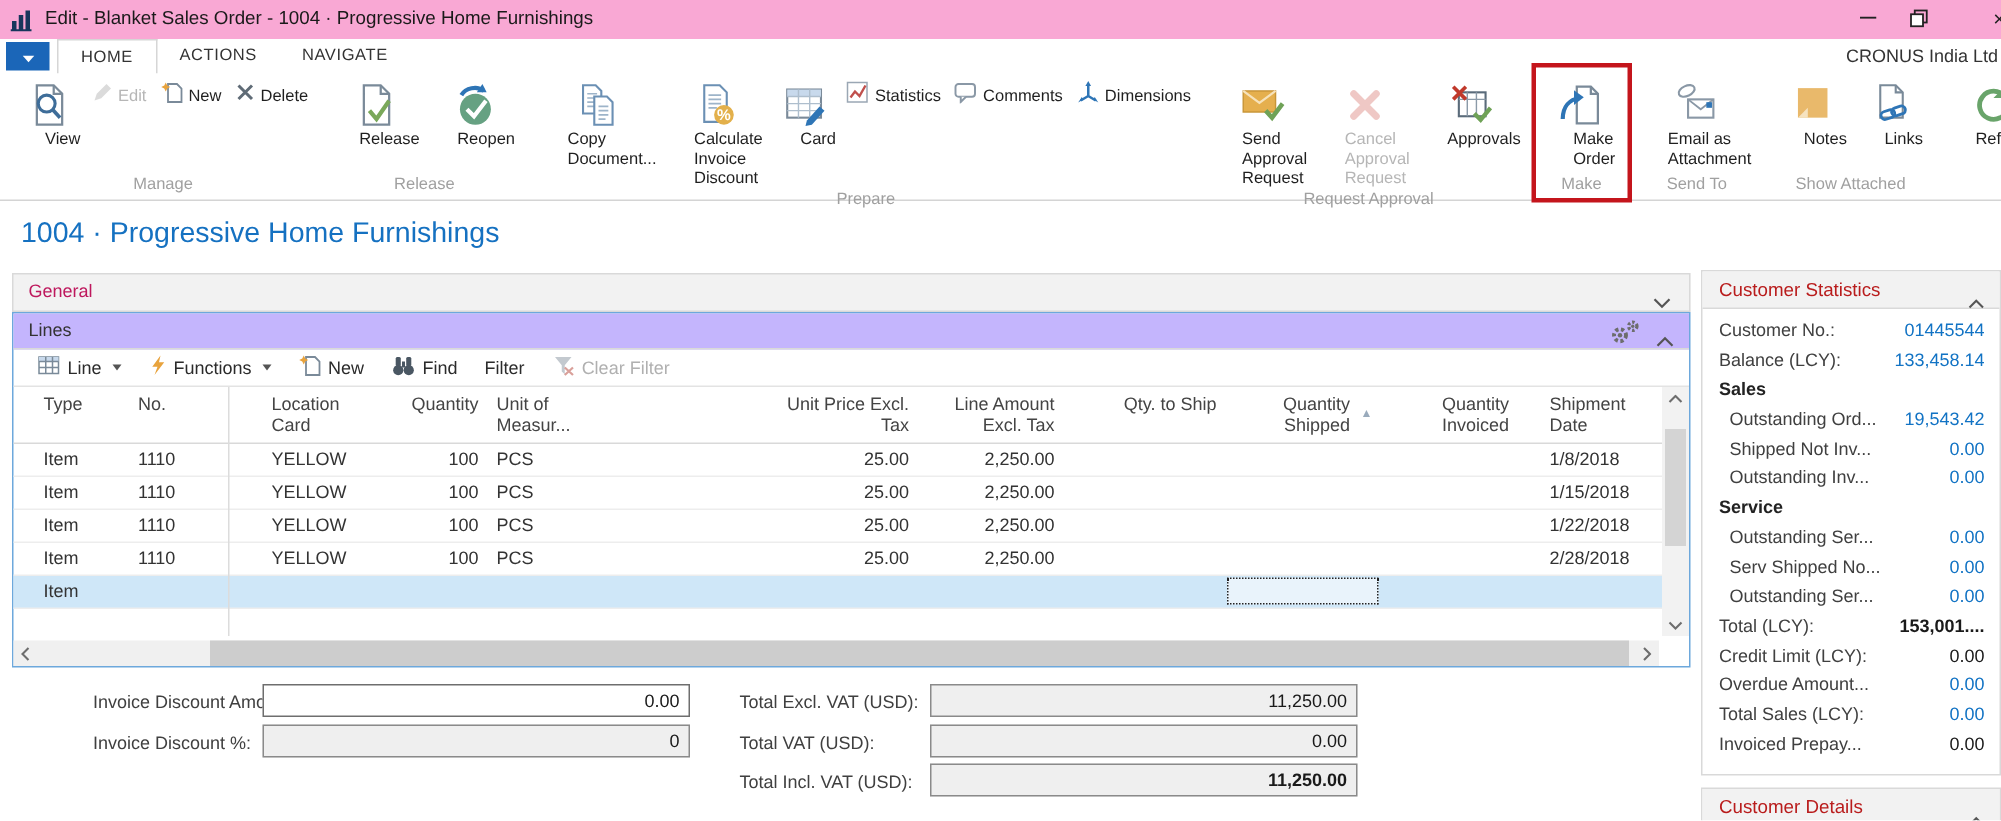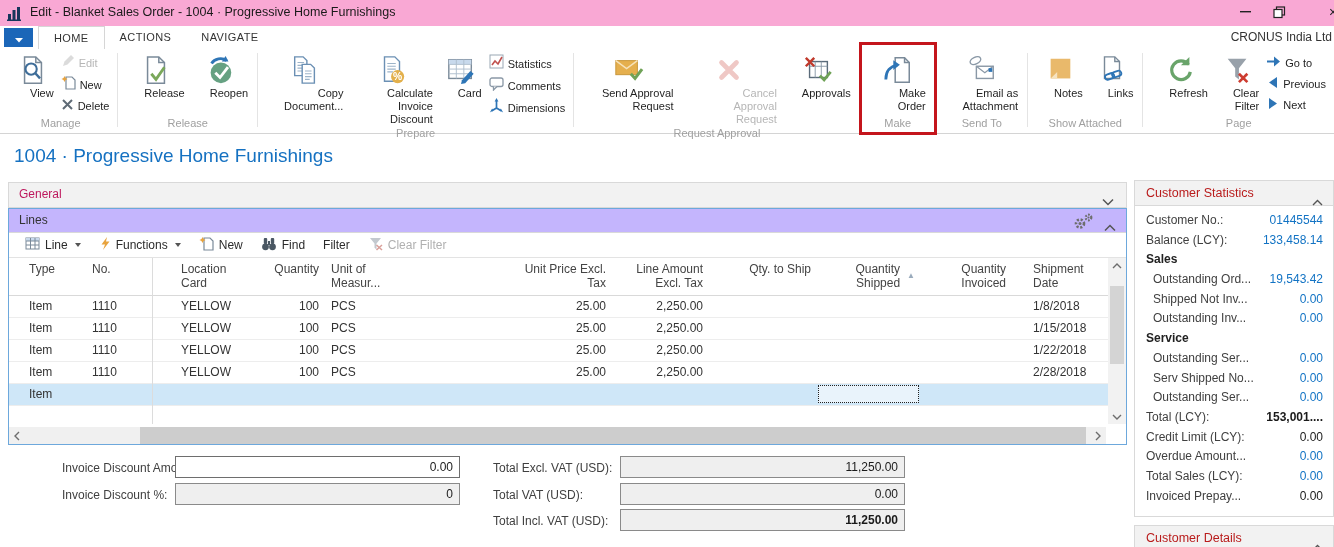--- a/index.html
+++ b/index.html
@@ -25,22 +25,22 @@
   
   .ribbon { position:absolute; left:0; top:49px; width:1334px; height:85px; background:#fff;
     border-bottom:1px solid #d4d4d4; display:flex; align-items:stretch; padding-left:4px; }
   .rgroup { display:flex; flex-direction:column; padding:0 5px; position:relative; }
   .rrow { flex:1; display:flex; align-items:flex-start; padding-top:3px; }
   .rcaption { height:16px; text-align:center; font-size:11px; color:#a0a0a0; white-space:nowrap; }
   .rsep { width:1px; background:#e4e4e4; margin:4px 0 6px 0; }
   .rbtn { display:flex; cursor:default; }
   .rbtn.lg { flex-direction:column; align-items:center; padding:1px 4px; }
   .rbtn.lg .ric { height:33px; display:flex; align-items:center; justify-content:center; }
-  .rbtn.lg .rlb { font-size:11px; color:#1f1f1f; text-align:right; line-height:13px; margin-top:1px;margin-left:17px; }
-  .rstack { display:flex; flex-direction:column; justify-content:center; gap:3px; padding-top:2px; }
+  .rbtn.lg .rlb { font-size:11px; color:#1f1f1f; text-align:left; line-height:13px; margin-top:1px;margin-left:17px; }
+  .rstack { display:flex; justify-content:center; gap:3px; padding-top:2px; }
   .rbtn.sm { flex-direction:row; align-items:center; gap:4px; padding:0 3px; }
   .rbtn.sm .rlb { font-size:11px; color:#1f1f1f; white-space:nowrap; }
   .rbtn.disabled .rlb { color:#b6b6b6; }
   .rbtn.disabled .ric, .rbtn.disabled .ric-s { opacity:.5; }
   .w70 { max-width:70px; } .w96 { max-width:96px; } .w40 { max-width:40px; }
   .w92 { max-width:92px; } .w98 { max-width:98px; } .w64 { max-width:64px; }
   .w48 { max-width:48px; }
   .redbox { position:absolute; left:-2px; right:-2px; top:-7px; bottom:-2px; border:3px solid #c4151c; pointer-events:none; }
 
   

